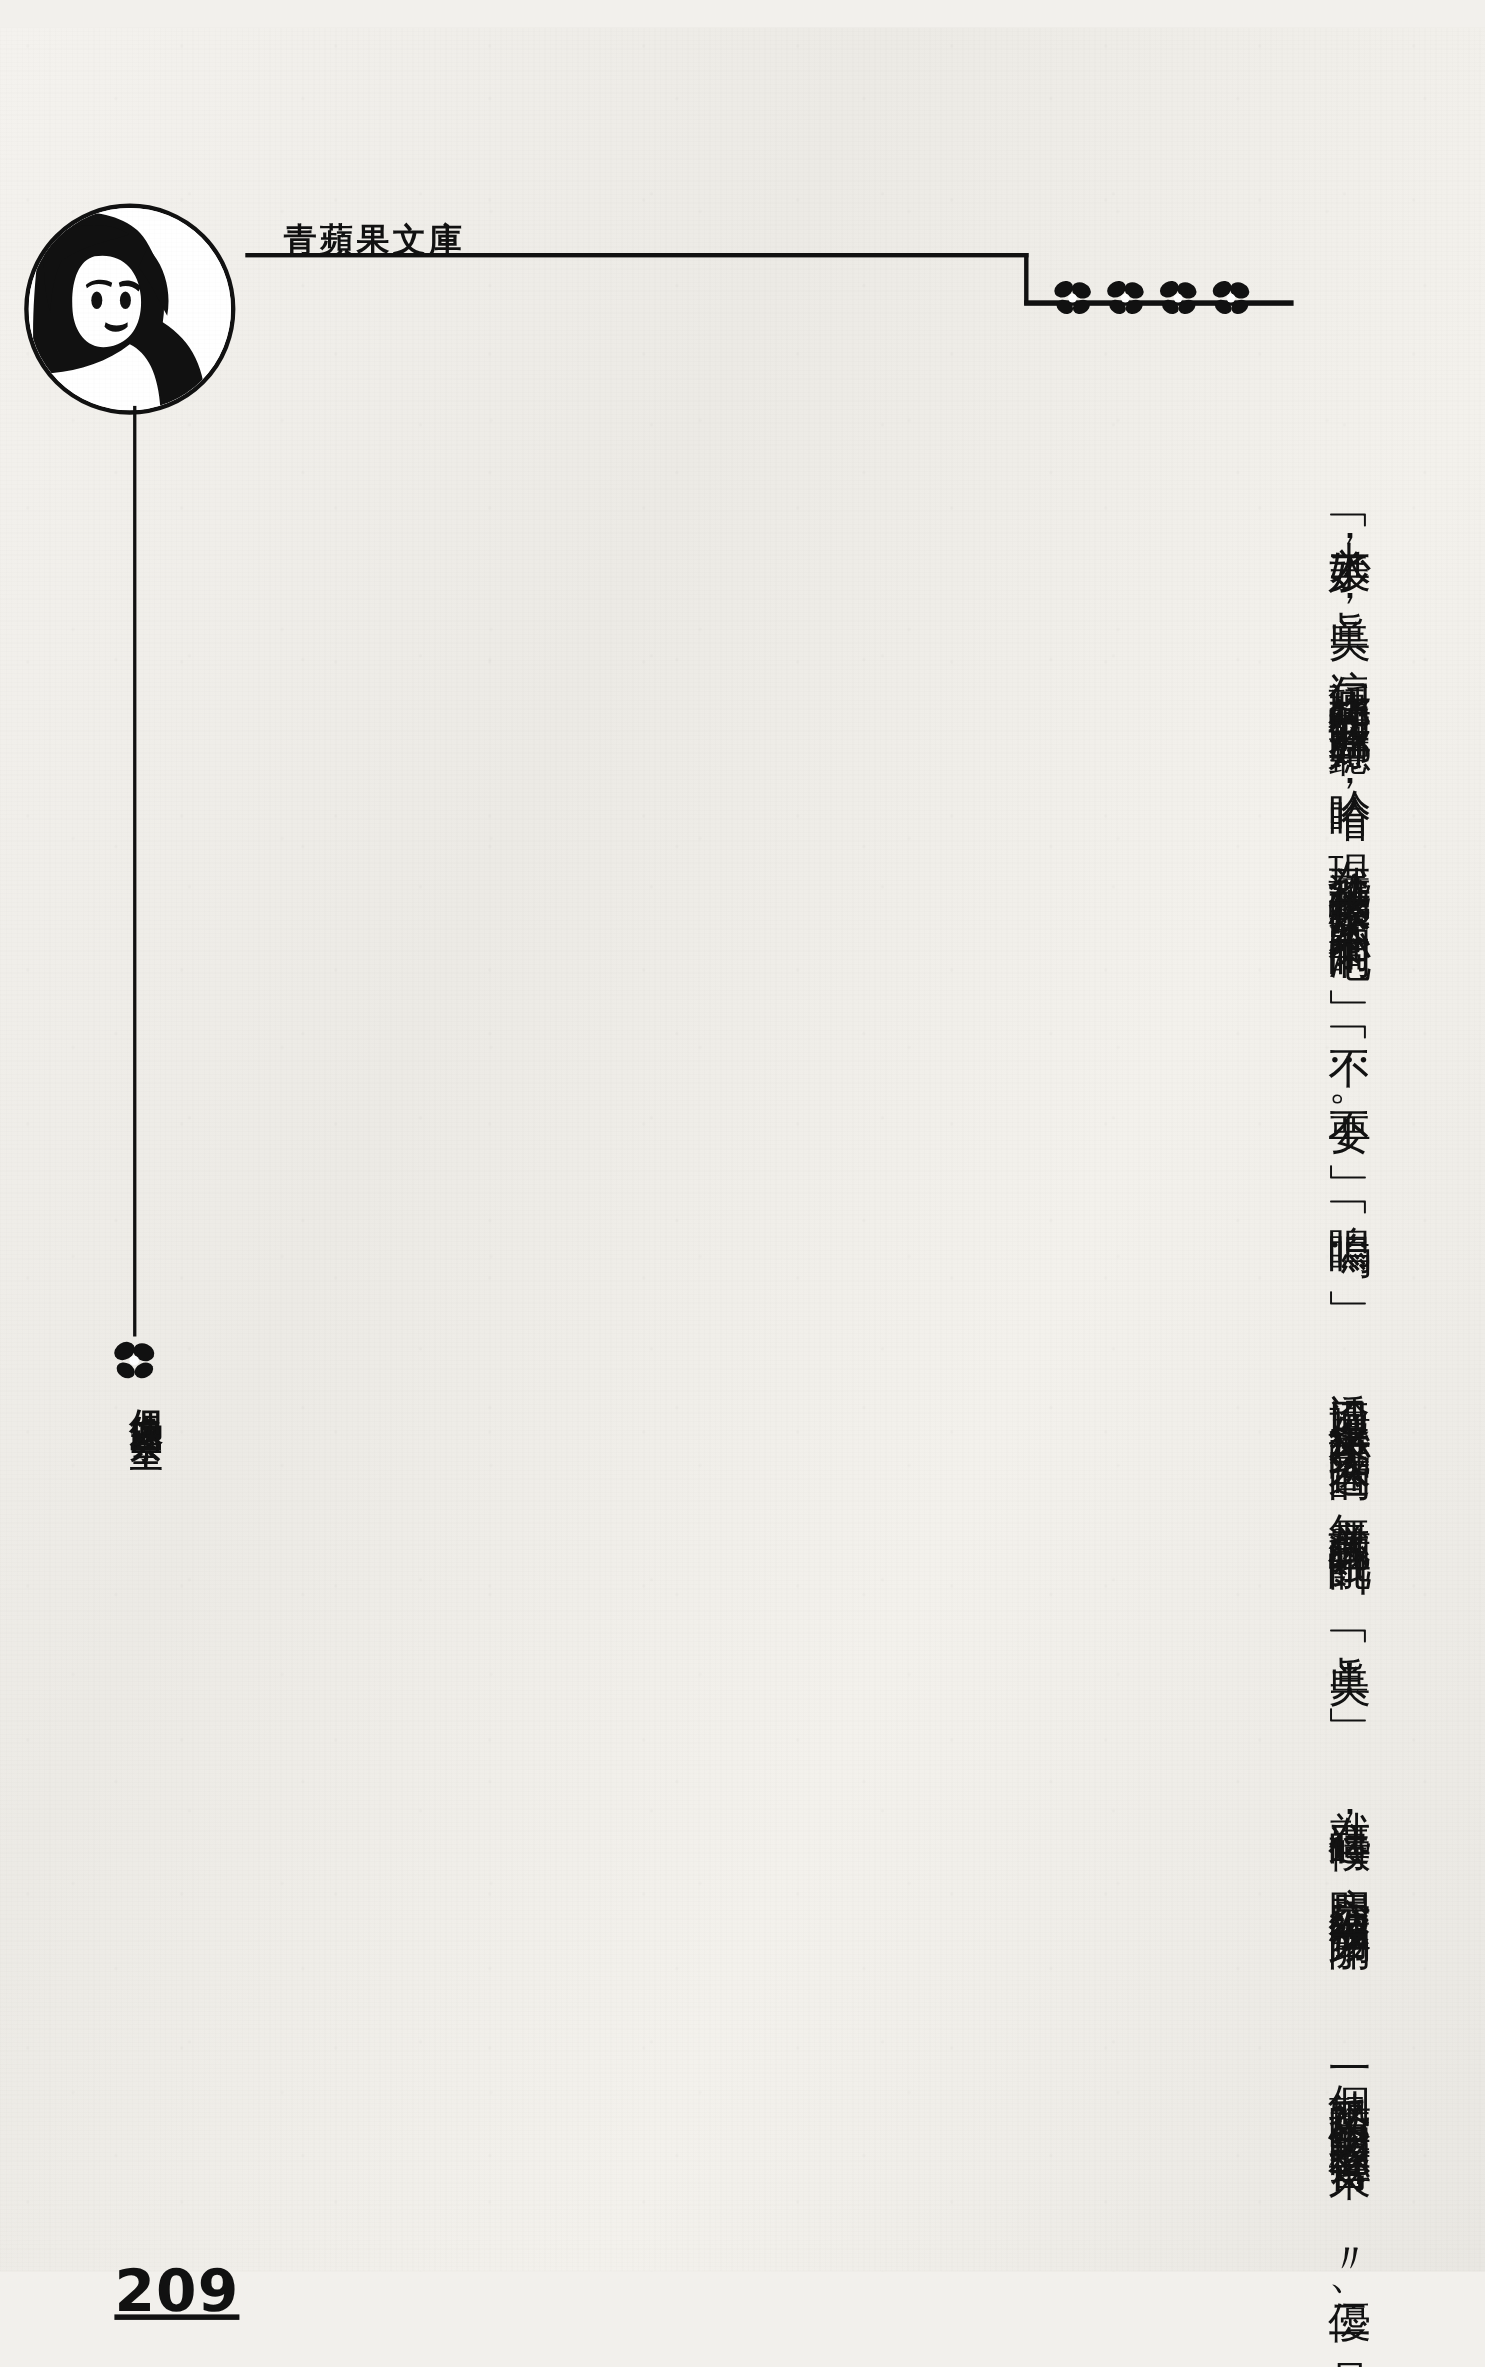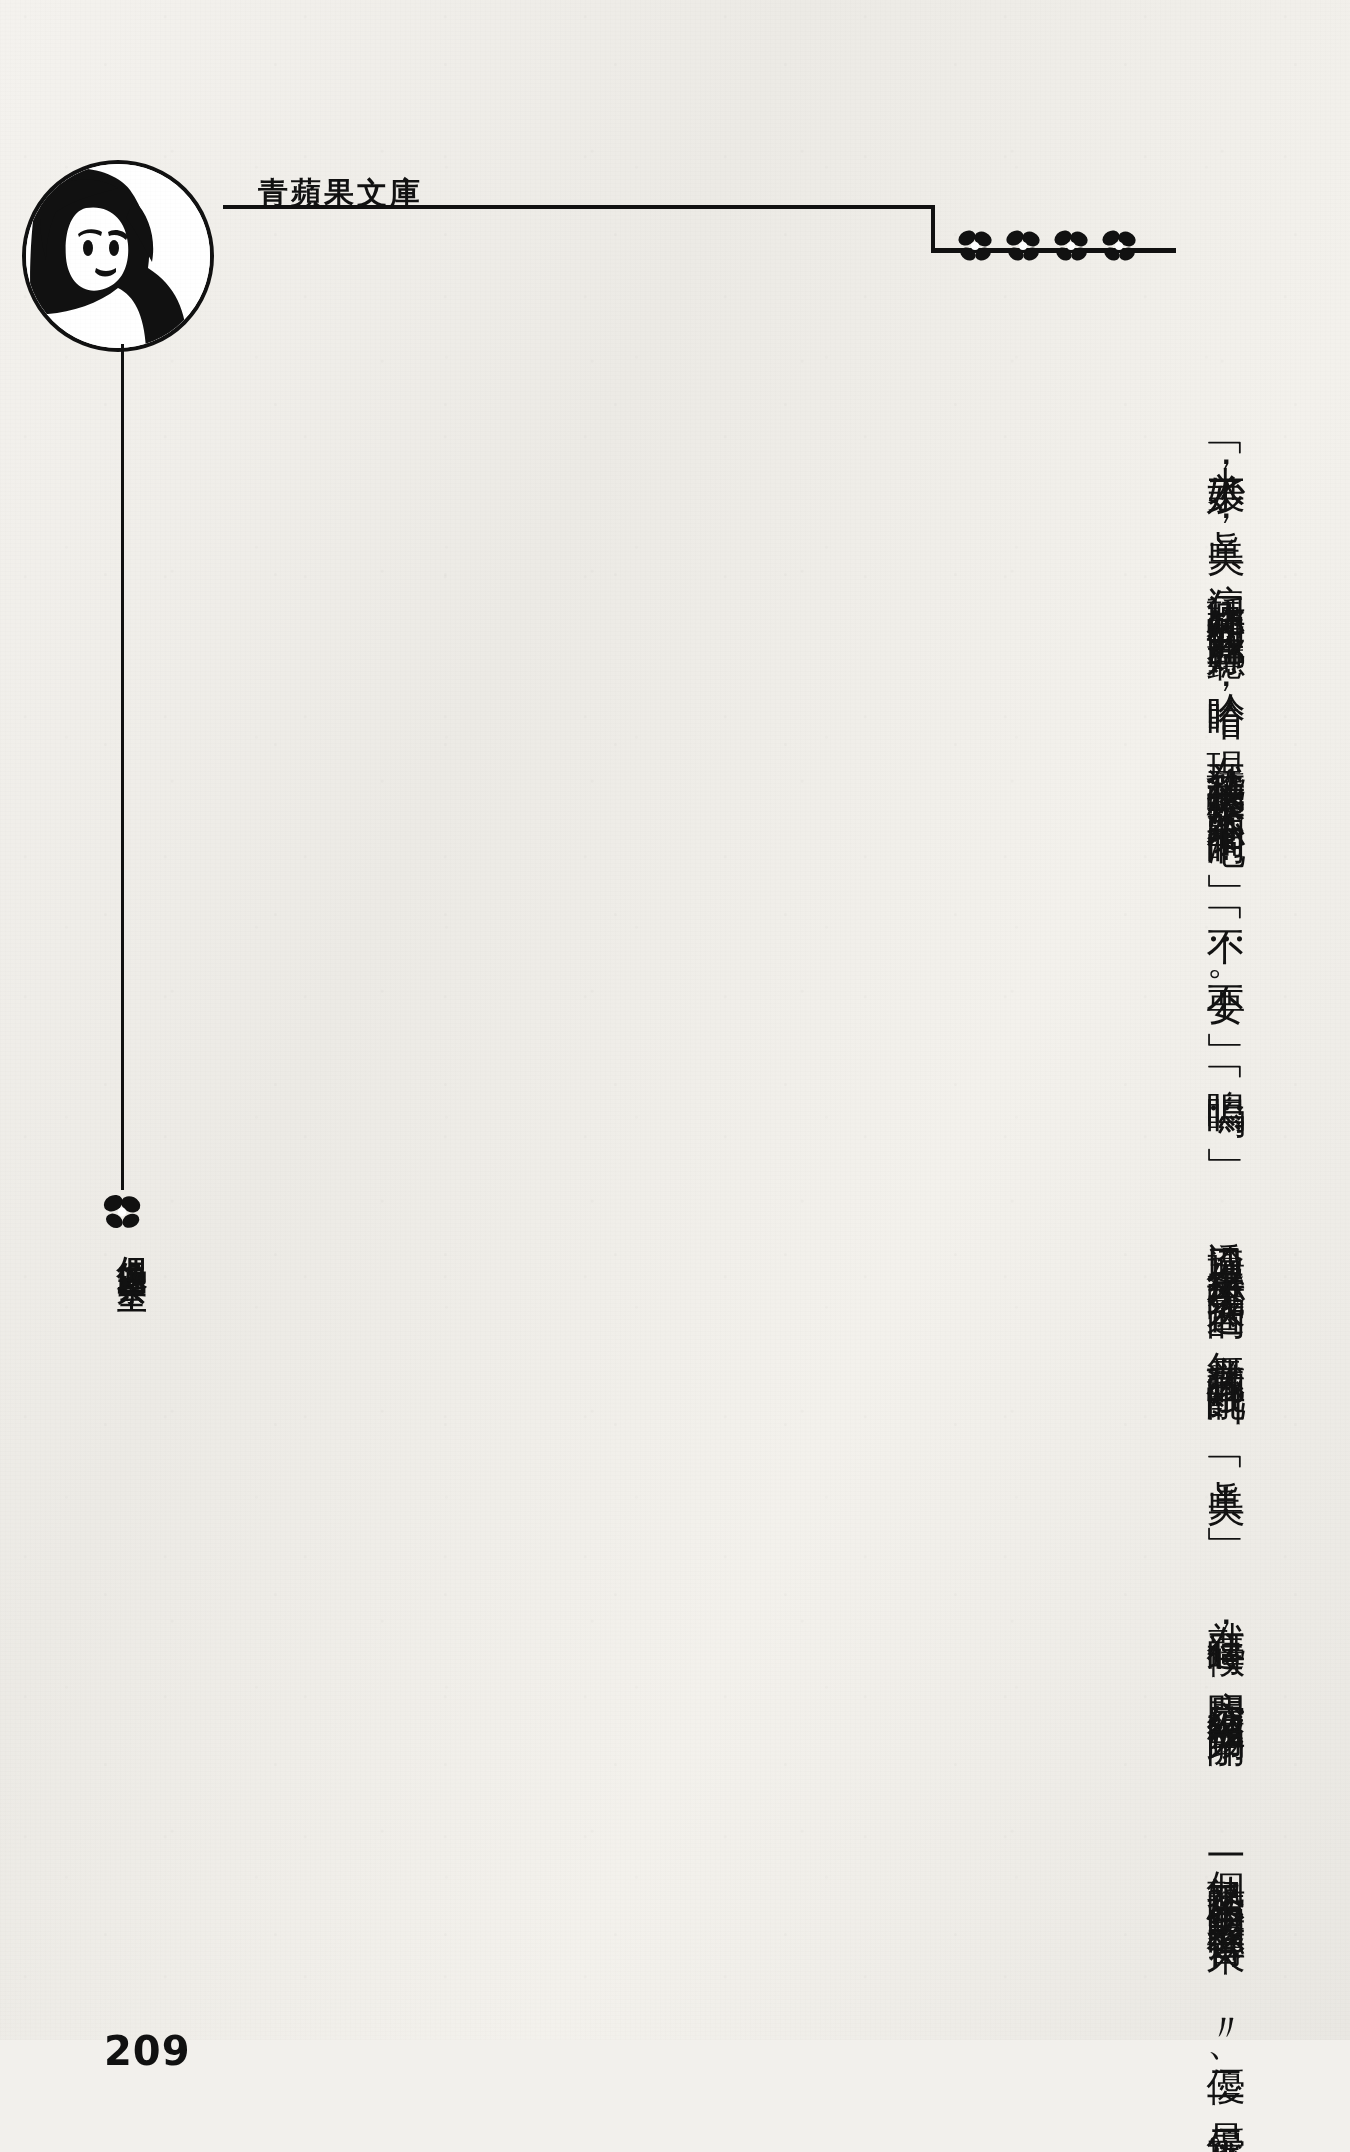--- a/index.html
+++ b/index.html
@@ -18,20 +18,21 @@
     position: relative;
     width: 1350px;
     height: 2040px;
     background:
       radial-gradient(circle at 18% 12%, rgba(0,0,0,0.020) 0 1px, transparent 2px),
       radial-gradient(circle at 62% 38%, rgba(0,0,0,0.018) 0 1px, transparent 2px),
       radial-gradient(circle at 82% 72%, rgba(0,0,0,0.020) 0 1px, transparent 2px),
       radial-gradient(circle at 35% 88%, rgba(0,0,0,0.015) 0 1px, transparent 2px),
       linear-gradient(115deg, #f4f2ee 0%, #eceae5 35%, #f3f1ec 65%, #e9e7e2 100%);
     background-size: 140px 140px, 170px 170px, 210px 210px, 190px 190px, 100% 100%;
+    margin-top: 25px;
   }
   .page::after {
     content: "";
     position: absolute;
     inset: 0;
     pointer-events: none;
     background:
       repeating-linear-gradient(0deg, rgba(0,0,0,0.012) 0 1px, transparent 1px 4px),
       repeating-linear-gradient(90deg, rgba(0,0,0,0.010) 0 1px, transparent 1px 5px);
     mix-blend-mode: multiply;
@@ -151,25 +152,26 @@
     white-space: pre;
     height: 100%;
   }
   .indent-1 { padding-top: 40px; }
   .indent-2 { padding-top: 82px; }
   
   .page-number {
     position: absolute;
     left: 104px;
     top: 2028px;
-    font-size: 40px;
+    font-size: 53px;
     color: #111;
     font-family: "DejaVu Sans", sans-serif;
     font-weight: 700;
     letter-spacing: 1px;
+    text-decoration: underline;
   }
 </style>
 </head>
 <body>
 
 <div class="page">
 
   <div class="header-rule"></div>
   <div class="header-rule-right"></div>
   <div class="header-rule-bottom"></div>

